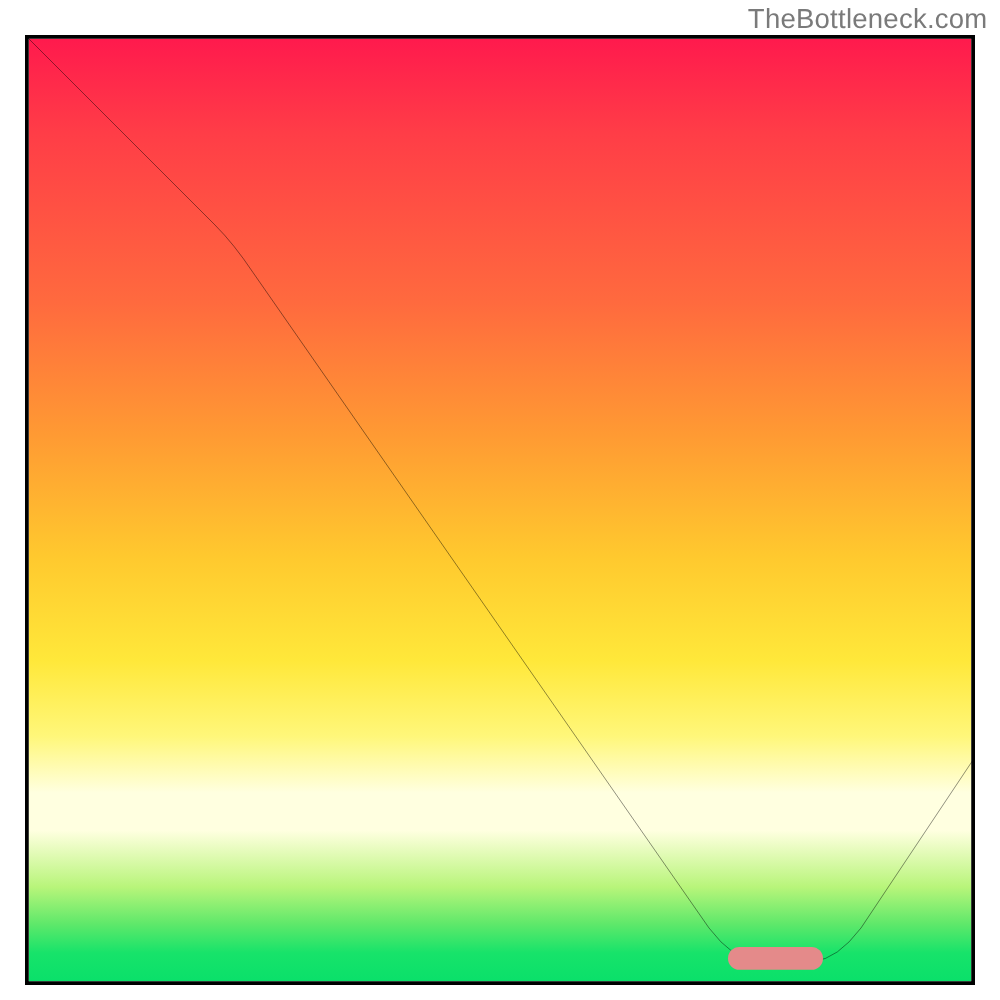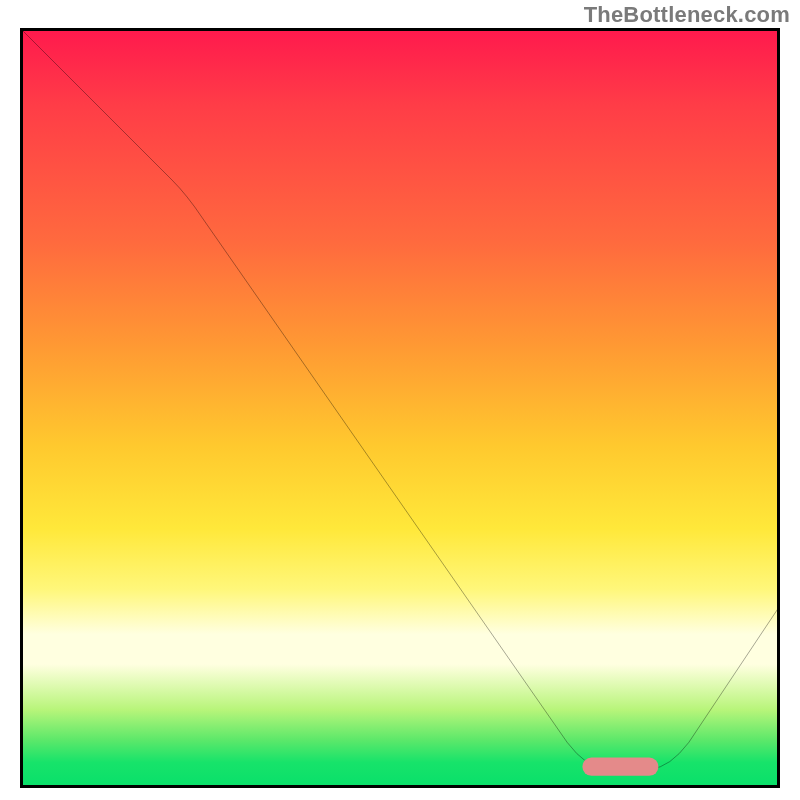--- a/index.html
+++ b/index.html
@@ -13,21 +13,21 @@
   .wrap {
     position: relative;
     width: 800px;
     height: 800px;
   }
   .watermark {
     position: absolute;
     top: 2px;
     right: 10px;
     font-size: 22px;
-    font-weight: bold;
+    font-weight: normal;
     color: #7a7a7a;
     letter-spacing: 0.2px;
     z-index: 40;
   }
   .plot {
     position: absolute;
     left: 20px;
     top: 28px;
     width: 760px;
     height: 760px;

